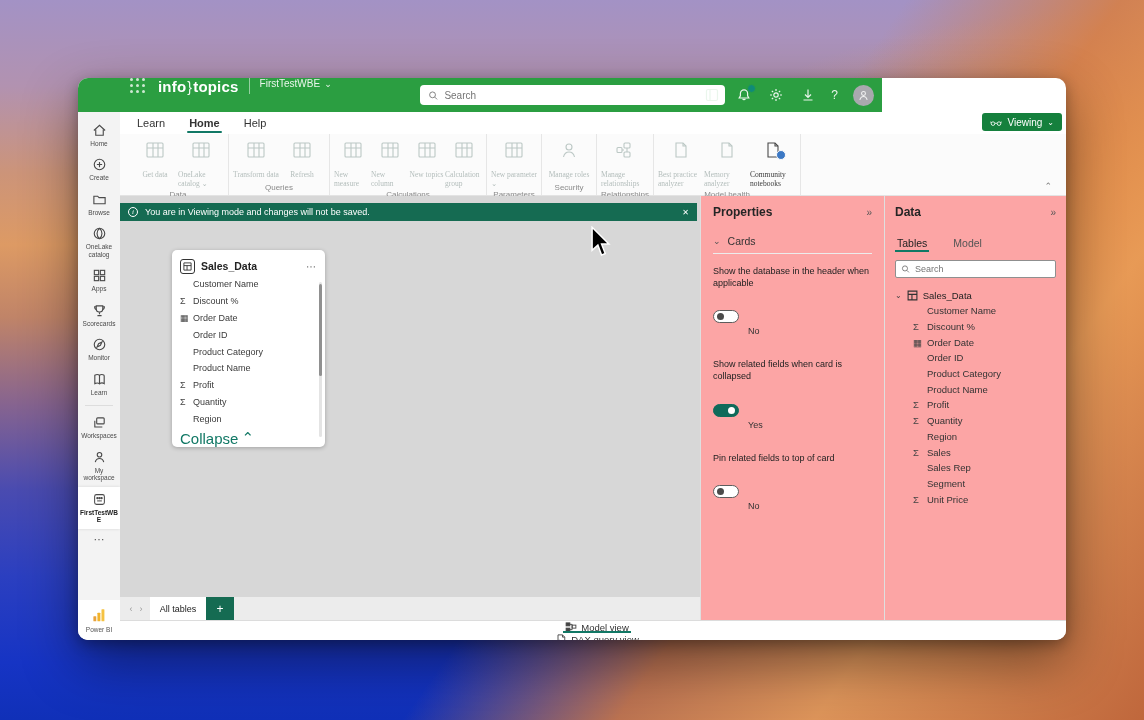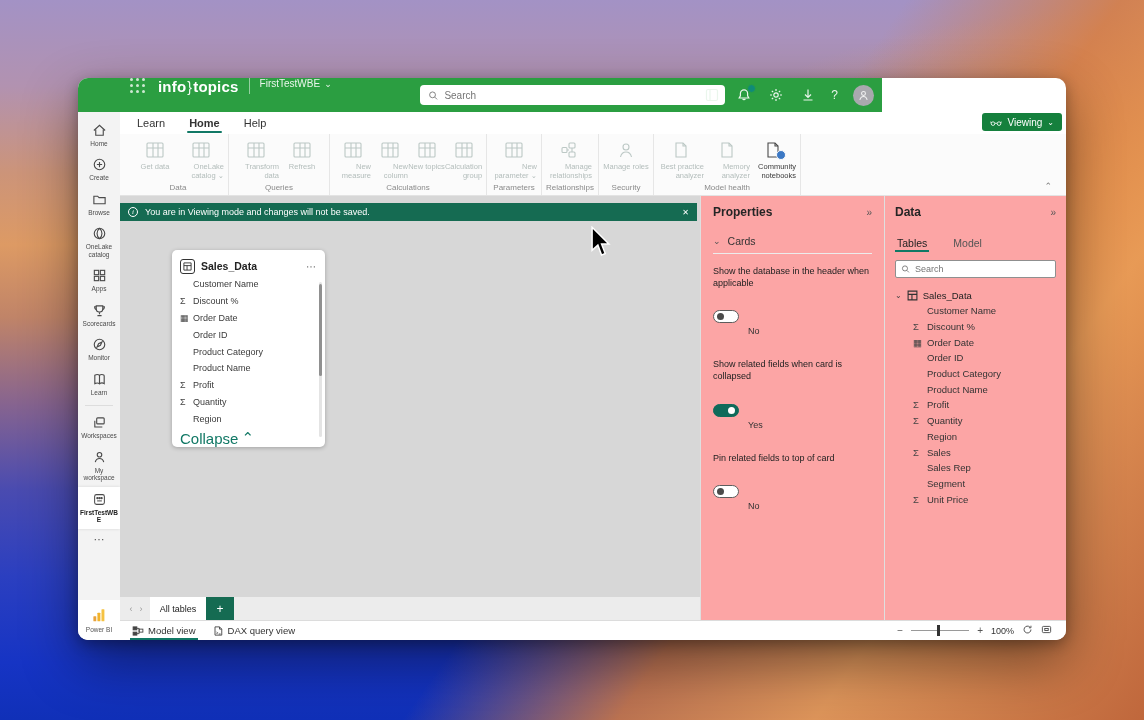--- a/index.html
+++ b/index.html
@@ -70,21 +70,21 @@
     border-bottom:1px solid #e3e3e3; display:flex; padding-left:8px; }
   .rgroup { display:flex; flex-direction:column; position:relative; padding:4px 4px 0; border-right:1px solid #e6e6e6; }
   .rgroup-items { display:flex; flex:1; }
   .ritem { width:46px; display:flex; flex-direction:column; align-items:center; padding-top:2px; }
   .ritem.narrow { width:37px; }
   .ricon { width:22px; height:20px; color:#bcc8c5; position:relative; display:flex; align-items:center; justify-content:center; }
   .ricon svg { width:20px; height:18px; }
   .ritem.enabled .ricon { color:#4a4a4a; }
   .ritem.enabled .ricon::after { content:""; position:absolute; right:-2px; bottom:0; width:8px; height:8px;
     border-radius:50%; background:#3b78c4; border:1px solid #fbfbfb; }
-  .rlabel { font-size:7.5px; line-height:1.2; color:#b3bdbb; text-align:right; margin-top:2px; }
+  .rlabel { font-size:7.5px; line-height:1.2; color:#b3bdbb; text-align:left; margin-top:10px;font-family:Liberation Serif, serif; }
   .ritem.enabled .rlabel { color:#3a3a3a; }
   .rgroup-name { font-size:8px; color:#8a8a8a; text-align:center; padding:2px 0 3px; }
   .ribbon-collapse { position:absolute; right:14px; bottom:4px; font-size:9px; color:#777; }
 
   
   .canvas { position:absolute; left:42px; top:118px; width:580px; height:401px; background:#d7d7d7; }
   .banner { position:absolute; left:0; top:7px; width:577px; height:18px; background:#156b52; color:#fff;
     display:flex; align-items:center; font-size:9px; padding:0 8px; gap:7px; }
   .banner .info-ic { width:10px; height:10px; border-radius:50%; border:1px solid #fff; font-size:7px;
     display:flex; align-items:center; justify-content:center; font-style:italic; font-family:"Liberation Serif",serif; }
@@ -106,21 +106,21 @@
   .card-scroll i { position:absolute; left:0; top:2px; width:3px; height:92px; background:#909090; border-radius:2px; display:block; }
 
   
   .tabstrip { position:absolute; left:42px; top:519px; width:580px; height:23px; background:#ececec;
     display:flex; align-items:center; }
   .ts-nav { font-size:9px; color:#9a9a9a; width:10px; text-align:center; }
   .ts-nav:first-child { margin-left:6px; }
   .ts-tab { width:56px; height:23px; background:#fff; font-size:9px; color:#222; display:flex; align-items:center; justify-content:center; margin-left:4px; }
   .ts-add { width:28px; height:23px; background:#156b52; color:#fff; font-size:12px; display:flex; align-items:center; justify-content:center; }
   .statusbar { position:absolute; left:42px; top:542px; width:946px; height:20px; background:#fff;
-    border-top:1px solid #dcdcdc; display:flex; align-items:center; font-size:9.5px; color:#333; }
+    border-top:1px solid #dcdcdc; display:flex; align-items:center; font-size:9.5px; color:#333;flex-direction:column; }
   .sb-view { display:flex; align-items:center; gap:4px; height:100%; padding:0 4px; margin-left:8px; position:relative; }
   .sb-view svg { width:12px; height:12px; color:#444; }
   .sb-view.active::after { content:""; position:absolute; left:2px; right:2px; bottom:0; height:2px; background:#117865; }
   .sb-right { margin-left:auto; display:flex; align-items:center; gap:8px; padding-right:14px; color:#555; }
   .sb-sign { font-size:10px; }
   .sb-slider { width:58px; height:1px; background:#9a9a9a; position:relative; }
   .sb-slider i { position:absolute; left:45%; top:-5px; width:3px; height:11px; background:#333; display:block; }
   .sb-zoom { font-size:9px; color:#333; }
   .sb-ic svg { width:11px; height:11px; color:#444; }
 
@@ -449,45 +449,45 @@
           </div>
         </div>
       <div class="rgroup-name">Parameters</div>
     </div>
     <div class="rgroup">
       <div class="rgroup-items">
 
           <div class="ritem">
             <span class="ricon">
               <svg viewBox="0 0 20 18" fill="none" stroke="currentColor" stroke-width="1.1">
+                <circle cx="10" cy="6" r="3"></circle>
+                <path d="M4.5 16c.8-3.5 3-5 5.5-5s4.7 1.5 5.5 5"></path>
+              </svg>
+            </span>
+            <span class="rlabel">Manage roles</span>
+          </div>
+        </div>
+      <div class="rgroup-name">Security</div>
+    </div>
+    <div class="rgroup">
+      <div class="rgroup-items">
+
+          <div class="ritem">
+            <span class="ricon">
+              <svg viewBox="0 0 20 18" fill="none" stroke="currentColor" stroke-width="1.1">
                 <rect x="10" y="2" width="6" height="5" rx="1"></rect>
                 <rect x="10" y="11" width="6" height="5" rx="1"></rect>
                 <rect x="3" y="6.5" width="5" height="5" rx="1"></rect>
                 <path d="M8 9h2M13 7v4"></path>
               </svg>
             </span>
             <span class="rlabel">Manage relationships</span>
           </div>
         </div>
       <div class="rgroup-name">Relationships</div>
-    </div>
-    <div class="rgroup">
-      <div class="rgroup-items">
-
-          <div class="ritem">
-            <span class="ricon">
-              <svg viewBox="0 0 20 18" fill="none" stroke="currentColor" stroke-width="1.1">
-                <circle cx="10" cy="6" r="3"></circle>
-                <path d="M4.5 16c.8-3.5 3-5 5.5-5s4.7 1.5 5.5 5"></path>
-              </svg>
-            </span>
-            <span class="rlabel">Manage roles</span>
-          </div>
-        </div>
-      <div class="rgroup-name">Security</div>
     </div>
     <div class="rgroup">
       <div class="rgroup-items">
 
           <div class="ritem">
             <span class="ricon">
               <svg viewBox="0 0 20 18" fill="none" stroke="currentColor" stroke-width="1.1">
                 <path d="M5 2h7l3 3v11H5z"></path>
                 <path d="M12 2v3h3"></path>
               </svg>

